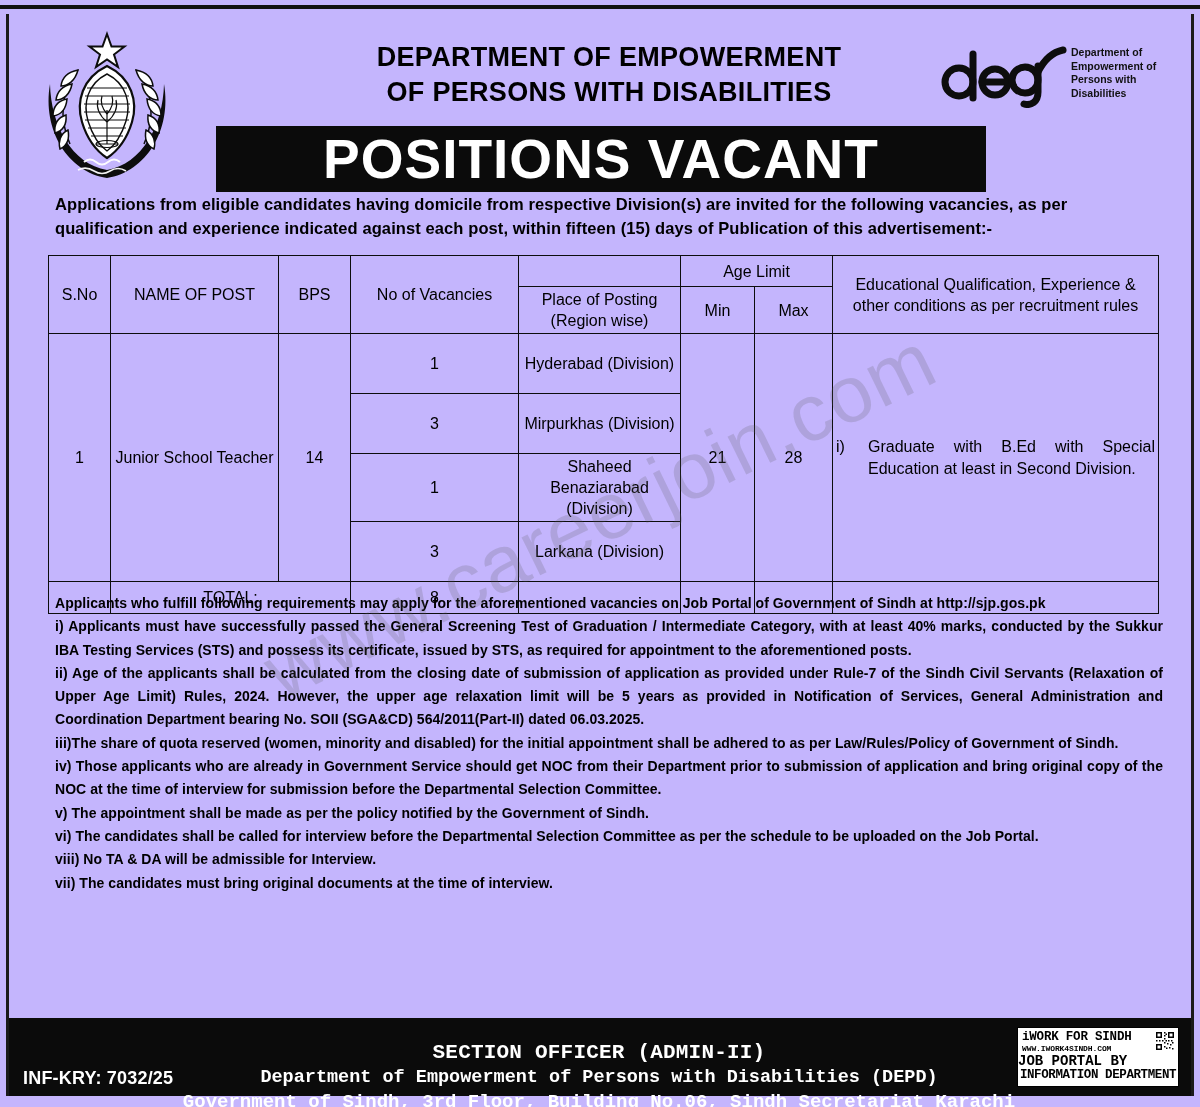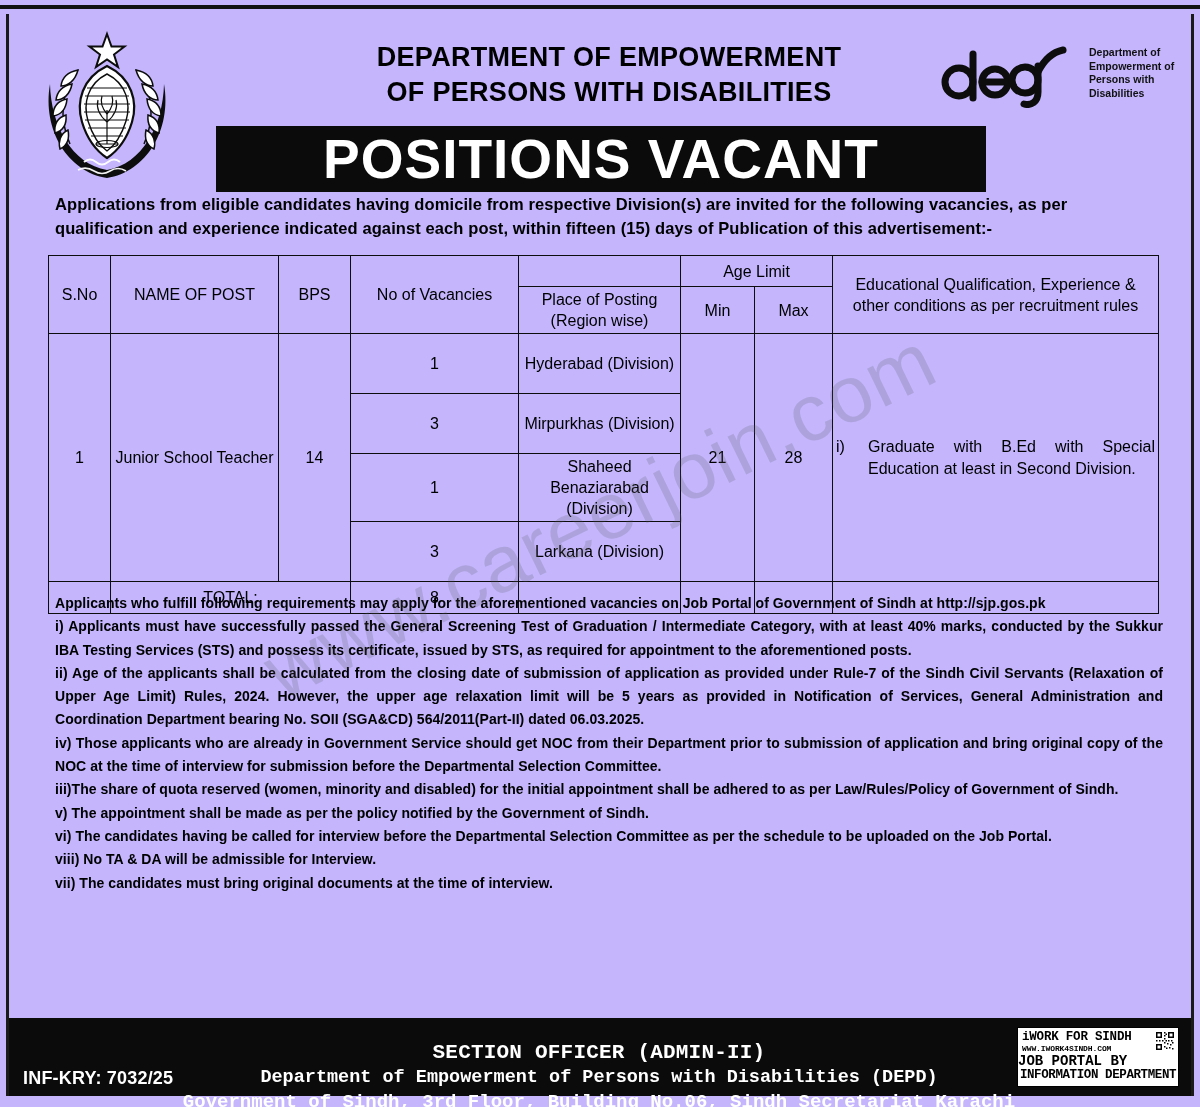--- a/index.html
+++ b/index.html
@@ -90,21 +90,20 @@
   }
   .depd-sub {
     position: absolute;
     left: 132px; top: 6px;
     width: 112px;
     font-family: "Liberation Sans", sans-serif;
     font-size: 10.5px;
     font-weight: bold;
     line-height: 13.5px;
     color: #111;
-    margin-left: 18px;
   }
   .banner {
     position: absolute;
     left: 202px; top: 108px;
     width: 770px; height: 66px;
     background: #0b0b0b;
     color: #ffffff;
     display: flex;
     align-items: center;
     justify-content: center;
@@ -452,24 +451,24 @@
           <td class="total-cell"></td>
         </tr>
       </tbody>
     </table>
   </div>
 
   <div class="notes">
     <p>Applicants who fulfill following requirements may apply for the aforementioned vacancies on Job Portal of Government of Sindh at http://sjp.gos.pk</p>
     <p>i) Applicants must have successfully passed the General Screening Test of Graduation / Intermediate  Category, with at least 40% marks, conducted by the Sukkur IBA Testing Services (STS) and possess its certificate, issued by STS, as required for appointment to the aforementioned posts.</p>
     <p>ii) Age of the applicants shall be calculated from the closing date of submission of application as provided under Rule-7 of the Sindh Civil Servants (Relaxation of Upper Age Limit) Rules, 2024. However, the upper age relaxation limit will be 5 years as provided in Notification of Services, General Administration and Coordination Department bearing No. SOII (SGA&amp;CD) 564/2011(Part-II) dated 06.03.2025.</p>
+    <p>iii)The share of quota reserved (women, minority and disabled) for the initial appointment shall be adhered to as per Law/Rules/Policy of Government of Sindh.</p>
     <p>iv) Those applicants who are already in Government Service should get NOC from their Department prior to submission of application and bring original copy of the NOC at the time of interview for submission before the Departmental Selection Committee.</p>
-    <p>iii)The share of quota reserved (women, minority and disabled) for the initial appointment shall be adhered to as per Law/Rules/Policy of Government of Sindh.</p>
     <p class="lastline">v) The appointment shall be made as per the policy notified by the Government of Sindh.</p>
-    <p>vi) The candidates having be called for interview before the Departmental Selection Committee as per the schedule to be uploaded on the Job Portal.</p>
+    <p>vi) The candidates shall be called for interview before the Departmental Selection Committee as per the schedule to be uploaded on the Job Portal.</p>
     <p class="lastline">viii) No TA &amp; DA will be admissible for Interview.</p>
     <p class="lastline">vii) The candidates must bring original documents at the time of interview.</p>
   </div>
 
   <div class="watermark">www.careerjoin.com</div>
 
   <div class="footer">
     <div class="inf-no">INF-KRY: 7032/25</div>
     <div class="footer-center">
       <div class="f-line1">SECTION OFFICER (ADMIN-II)</div>

